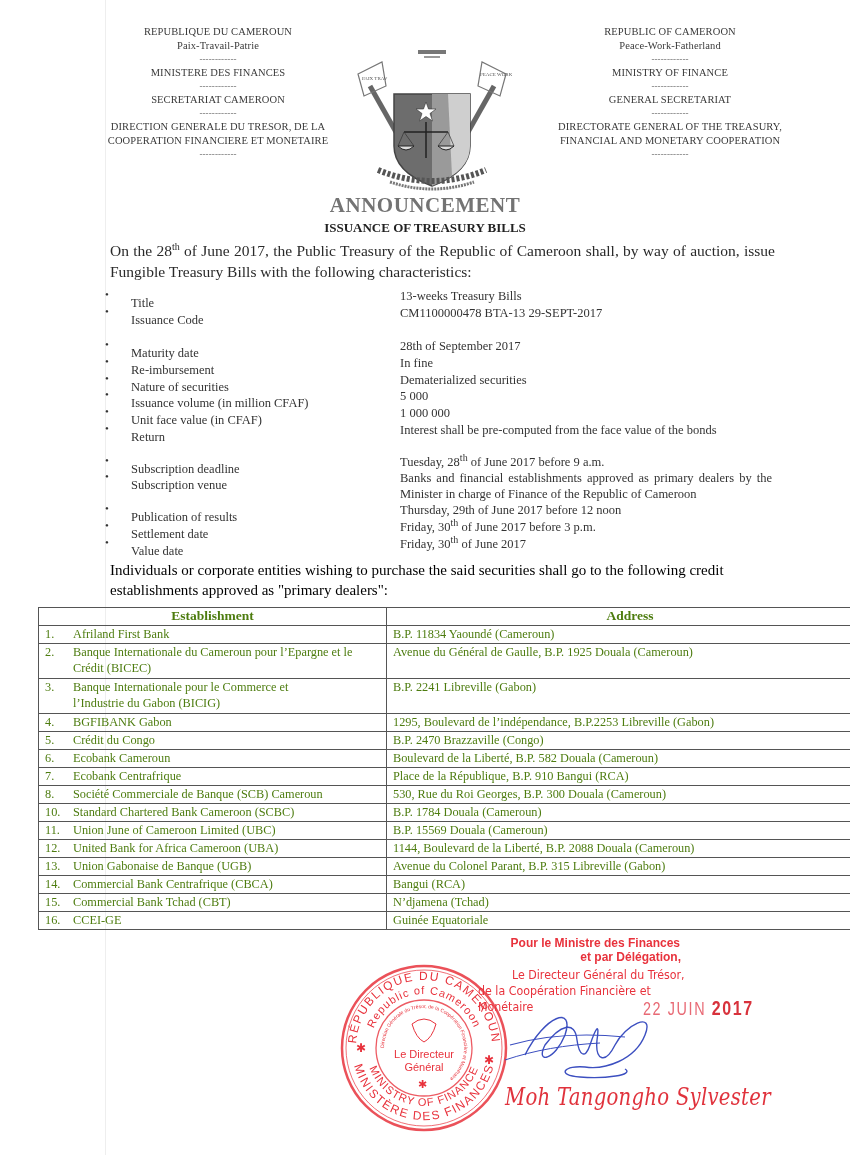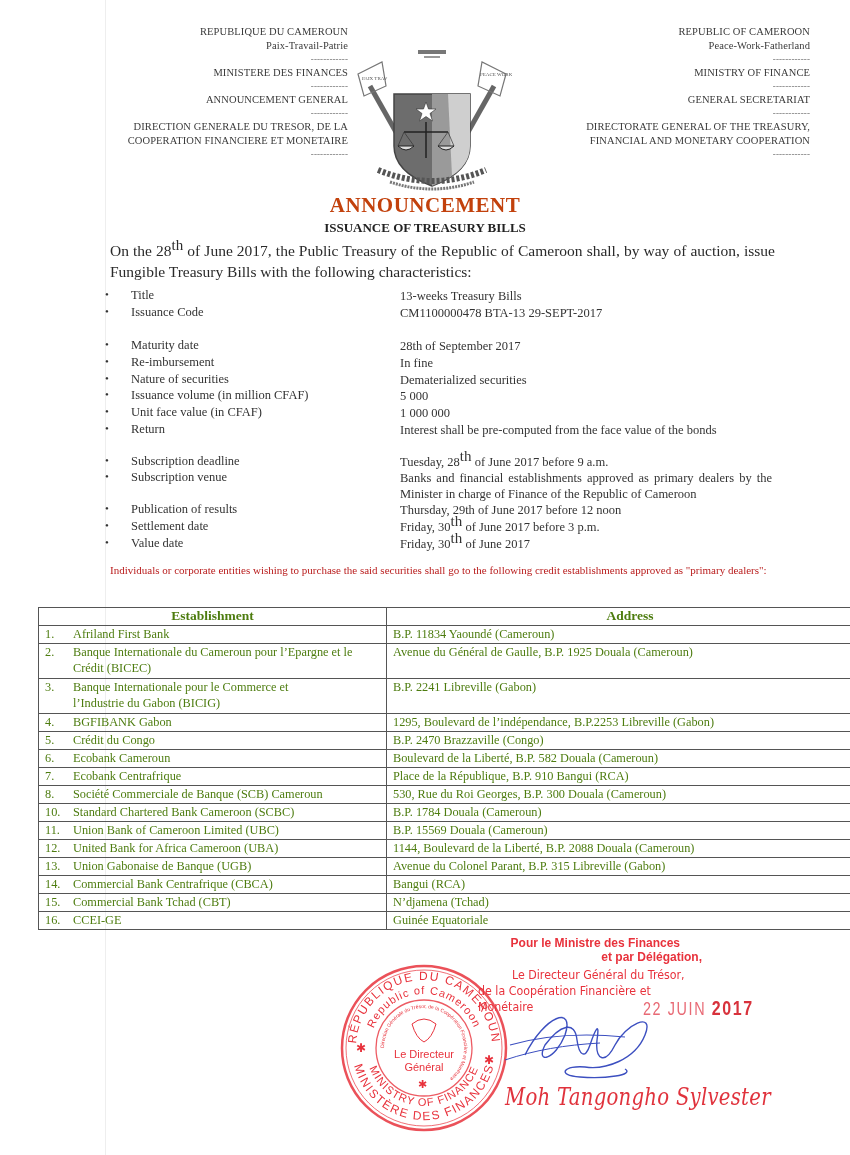--- a/index.html
+++ b/index.html
@@ -2,74 +2,74 @@
 <html><head>
   <meta charset="utf-8">
   <style>
     html, body { margin: 0; padding: 0; background: #ffffff; }
     body {
       width: 850px; height: 1155px; position: relative; overflow: hidden;
       font-family: "Liberation Serif", "DejaVu Serif", serif; color: #2a2a2a;
     }
     .vline { position: absolute; left: 105px; top: 0; width: 1px; height: 1155px; background: #eeeeee; }
 
-    .hdr-block { position: absolute; text-align: right; font-size: 10.5px; line-height: 14px; color: #3a3a3a; letter-spacing: 0.1px; }
+    .hdr-block { position: absolute; text-align: center; font-size: 10.5px; line-height: 14px; color: #3a3a3a; letter-spacing: 0.1px; }
     .hdr-left { left: 88px; top: 25px; width: 260px; }
     .hdr-right { left: 530px; top: 25px; width: 280px; }
     .hdr-block .dash { color: #666; font-size: 9px; line-height: 13px; }
 
     .emblem { position: absolute; left: 352px; top: 46px; width: 160px; height: 150px; }
 
-    .title { position: absolute; left: 0; width: 850px; text-align: center; top: 193px; font-size: 21px; font-weight: bold; letter-spacing: 0.5px; color: #c2410c; }
+    .title { position: absolute; left: 0; width: 850px; text-align: center; top: 193px; font-size: 21px; font-weight: bold; letter-spacing: 0.5px; color: #737373; }
     .subtitle { position: absolute; left: 0; width: 850px; text-align: center; top: 220px; font-size: 13px; font-weight: bold; color: #222; }
 
     .intro { position: absolute; left: 110px; top: 240px; width: 665px; font-size: 15.5px; line-height: 21px; text-align: justify; color: #2a2a2a; }
-    .intro sup, .val sup { font-size: 15px; line-height: 0; }
+    .intro sup, .val sup { font-size: 10px; line-height: 0; }
 
     .specs { position: absolute; left: 100px; top: 288px; width: 680px; font-size: 12.5px; color: #333; }
     .spec { position: absolute; left: 0; width: 680px; }
     .spec .bullet { position: absolute; left: 5px; top: 0; font-size: 11px; }
-    .spec .lbl { position: absolute; left: 31px; top: 0; }
+    .spec .lbl { position: absolute; left: 31px; top: 8px; }
     .spec .val { position: absolute; left: 300px; top: 0; width: 372px; line-height: 16px; text-align: justify; }
 
-    .outro { position: absolute; left: 110px; top: 560px; width: 665px; font-size: 11px; line-height: 20px; color: #b91c1c; }
+    .outro { position: absolute; left: 110px; top: 560px; width: 665px; font-size: 15px; line-height: 20px; color: #000000; }
 
     table.dealers { position: absolute; left: 38px; top: 607px; width: 836px; border-collapse: collapse; font-size: 12.3px; color: #4d7c0f; }
     table.dealers th, table.dealers td { border: 1px solid #555; padding: 0 3px; vertical-align: top; line-height: 16px; }
     table.dealers th { font-size: 13.5px; font-weight: bold; text-align: center; height: 17px; padding: 0; }
     table.dealers td.est { width: 338px; padding-left: 6px; }
     table.dealers td.addr { padding-left: 6px; }
     .num { display: inline-block; width: 28px; }
     .row2 td { height: 34px; }
     .row1 td { height: 17px; }
 
     .stamp-text { position: absolute; font-family: "Liberation Sans", "DejaVu Sans", sans-serif; color: #e8323c; text-align: right; }
     .st-1 { left: 470px; top: 936px; width: 210px; font-size: 12px; font-weight: bold; line-height: 14px; }
-    .st-2 { left: 492px; top: 950px; width: 210px; font-size: 12px; font-weight: bold; line-height: 14px; }
+    .st-2 { left: 471px; top: 950px; width: 210px; font-size: 12px; font-weight: bold; line-height: 14px; }
     .st-3 { left: 470px; top: 967px; width: 240px; font-size: 13px; line-height: 16px; font-family: "DejaVu Sans", sans-serif; transform: scaleX(0.85); transform-origin: left; left: 512px; text-align: left; }
     .st-4 { left: 478px; top: 983px; width: 260px; font-size: 13px; line-height: 16px; font-family: "DejaVu Sans", sans-serif; transform: scaleX(0.85); transform-origin: left; text-align: left; }
     .date-stamp { position: absolute; left: 643px; top: 997px; font-family: "Liberation Sans", sans-serif; color: #e86a75; font-size: 18px; letter-spacing: 2px; transform: scaleX(0.8); transform-origin: left; }
     .date-stamp .y { color: #d8323c; font-size: 20px; font-weight: bold; }
 
     .seal { position: absolute; left: 338px; top: 962px; width: 172px; height: 172px; }
     .signature { position: absolute; left: 505px; top: 1005px; width: 170px; height: 80px; }
     .sig-name { position: absolute; left: 505px; top: 1083px; font-family: "DejaVu Serif", serif; font-style: italic; color: #e0323c; font-size: 24px; transform: scaleX(0.82); transform-origin: left; letter-spacing: 0.3px; }
   </style>
 </head>
 <body>
 
 <div class="vline"></div>
 
 <div class="hdr-block hdr-left">
   <div>REPUBLIQUE DU CAMEROUN</div>
   <div>Paix-Travail-Patrie</div>
   <div class="dash">------------</div>
   <div>MINISTERE DES FINANCES</div>
   <div class="dash">------------</div>
-  <div>ANNOUNCEMENT GENERAL</div>
+  <div>SECRETARIAT CAMEROON</div>
   <div class="dash">------------</div>
   <div>DIRECTION GENERALE DU TRESOR, DE LA</div>
   <div>COOPERATION FINANCIERE ET MONETAIRE</div>
   <div class="dash">------------</div>
 </div>
 
 <div class="hdr-block hdr-right">
   <div>REPUBLIC OF CAMEROON</div>
   <div>Peace-Work-Fatherland</div>
   <div class="dash">------------</div>
@@ -236,21 +236,21 @@
       </tr>
     <tr class="row1">
         <td class="est"><span class="num">8.</span><span>Société Commerciale de Banque (SCB) Cameroun</span></td>
         <td class="addr">530, Rue du Roi Georges, B.P. 300 Douala (Cameroun)</td>
       </tr>
     <tr class="row1">
         <td class="est"><span class="num">10.</span><span>Standard Chartered Bank Cameroon (SCBC)</span></td>
         <td class="addr">B.P. 1784 Douala (Cameroun)</td>
       </tr>
     <tr class="row1">
-        <td class="est"><span class="num">11.</span><span>Union Bank of Cameroon Limited (UBC)</span></td>
+        <td class="est"><span class="num">11.</span><span>Union June of Cameroon Limited (UBC)</span></td>
         <td class="addr">B.P. 15569 Douala (Cameroun)</td>
       </tr>
     <tr class="row1">
         <td class="est"><span class="num">12.</span><span>United Bank for Africa Cameroon  (UBA)</span></td>
         <td class="addr">1144, Boulevard de la Liberté, B.P. 2088 Douala (Cameroun)</td>
       </tr>
     <tr class="row1">
         <td class="est"><span class="num">13.</span><span>Union Gabonaise de Banque (UGB)</span></td>
         <td class="addr">Avenue du Colonel Parant, B.P. 315 Libreville (Gabon)</td>
       </tr>

